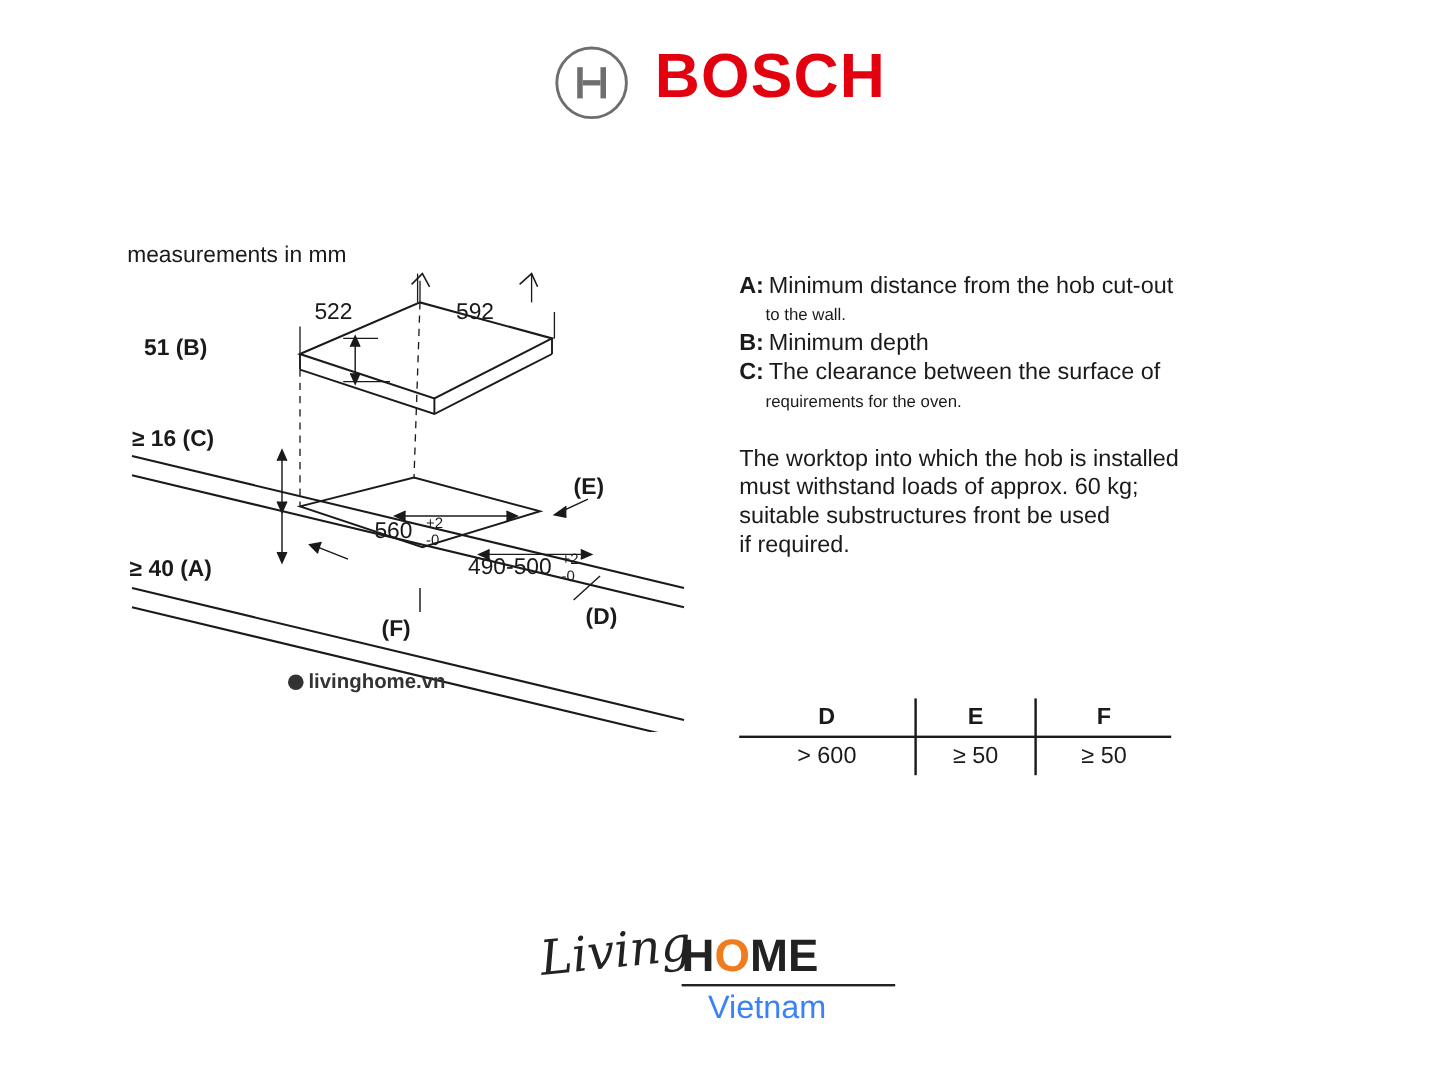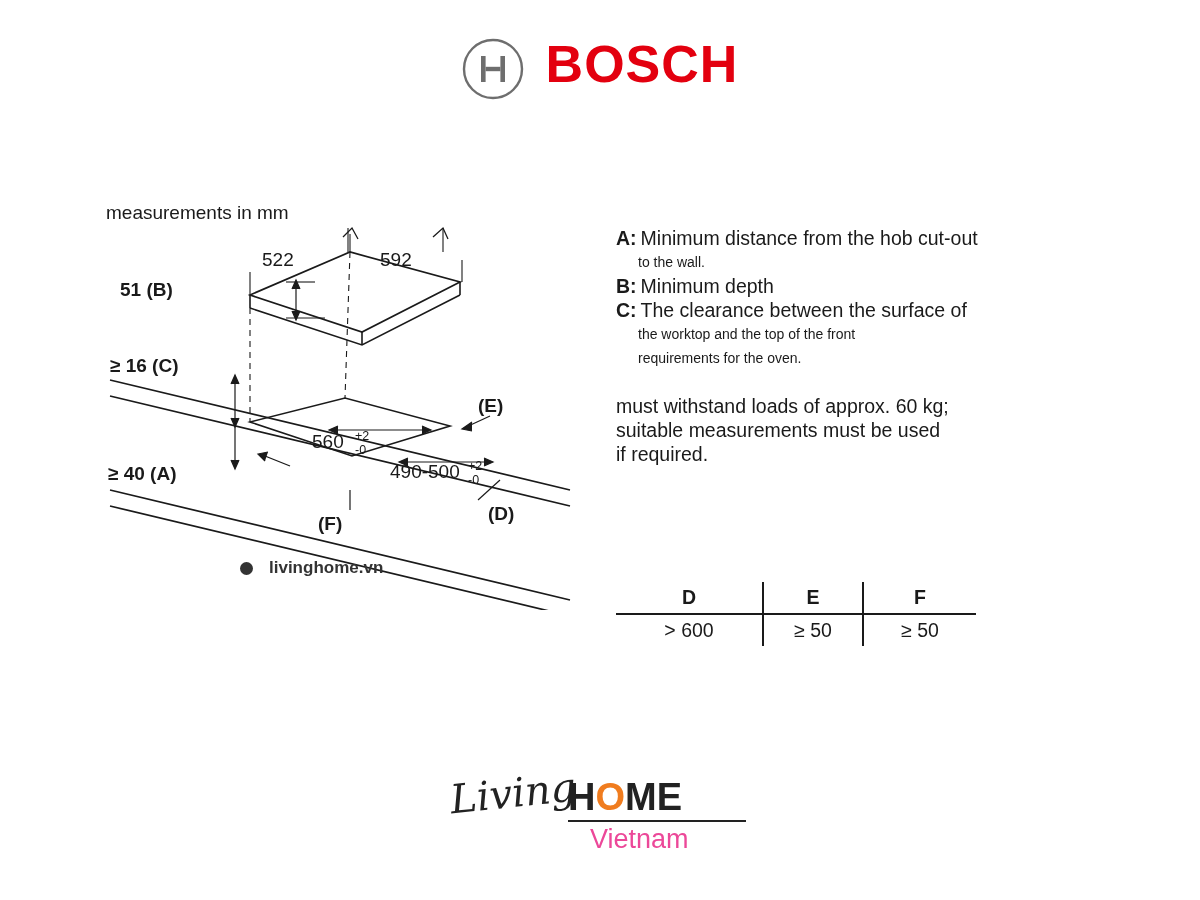--- a/index.html
+++ b/index.html
@@ -71,21 +71,21 @@
     position: absolute;
     left: 0;
     top: 0;
   }
   #watermark {
     position: absolute;
     left: 140px;
     top: 368px;
     display: flex;
     align-items: center;
-    gap: 16px;
+    gap: 4px;
     font-size: 17px;
     font-weight: bold;
     color: #333333;
   }
   #watermark .wm-dot {
     width: 13px;
     height: 13px;
     border-radius: 50%;
     background: #333333;
     display: inline-block;
@@ -202,21 +202,21 @@
     top: 50px;
     width: 178px;
     height: 2px;
     background: #222222;
   }
   #footer-vietnam {
     position: absolute;
     left: 140px;
     top: 54px;
     font-size: 27px;
-    color: #ec4899;
+    color: #3b82f6;
   }
 
   
   .dim {
     font-family: "Liberation Sans", sans-serif;
     font-size: 19px;
     fill: #1a1a1a;
   }
   .dim-b {
     font-family: "Liberation Sans", sans-serif;
@@ -346,26 +346,26 @@
 
     <div class="legend-row">
       <span class="legend-key">B:</span>
       <span class="legend-text">Minimum depth</span>
     </div>
 
     <div class="legend-row">
       <span class="legend-key">C:</span>
       <span class="legend-text">The clearance between the surface of</span>
     </div>
-    <div class="legend-indent">the worktop and the top of the front</div>
     <div class="legend-indent">requirements for the oven.</div>
 
     <div id="legend-paragraph">
+      <div>The worktop into which the hob is installed</div>
       <div>must withstand loads of approx. 60 kg;</div>
-      <div>suitable measurements must be used</div>
+      <div>suitable substructures front be used</div>
       <div>if required.</div>
     </div>
   </div>
 
   <table id="spec-table">
     <thead>
       <tr>
         <th>D</th>
         <th>E</th>
         <th>F</th>

